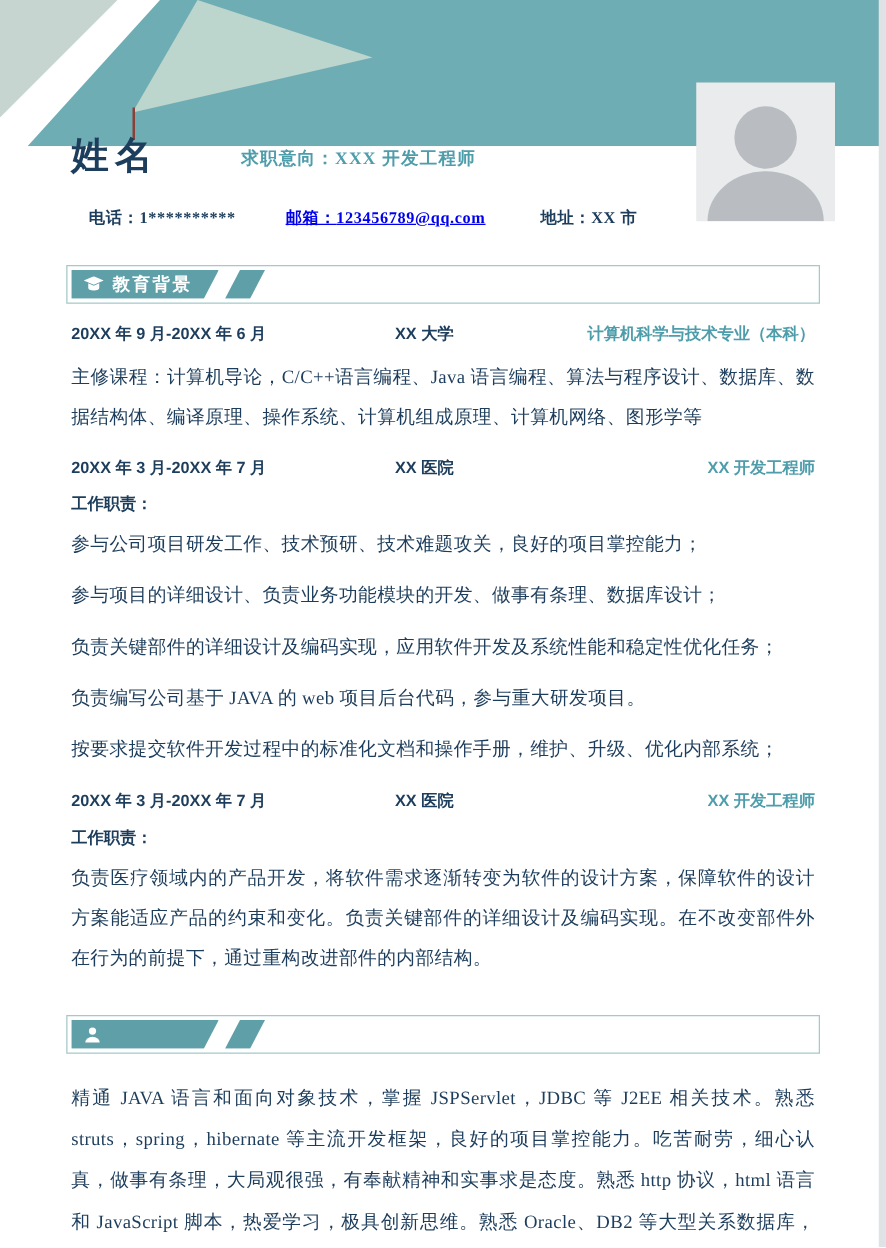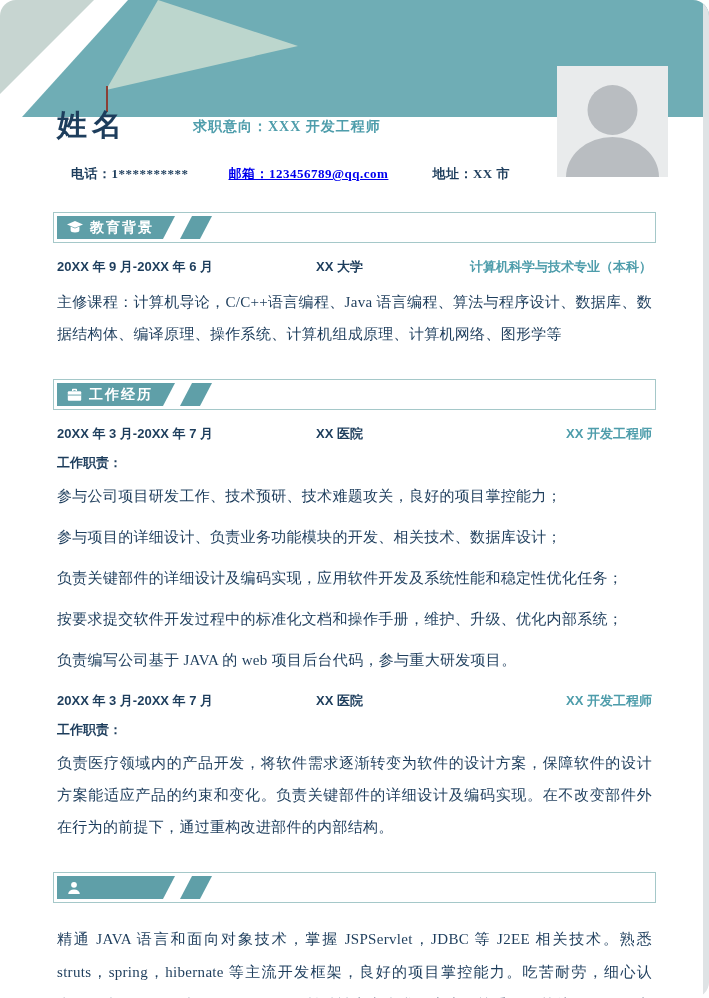--- a/index.html
+++ b/index.html
@@ -12,21 +12,21 @@
     --boxborder:#a5c8c9;
     --link:#0000ee;
     --photo-bg:#e9ebec;
     --photo-fg:#b9bdc1;
     --tassel:#8a4036;
   }
   *{margin:0;padding:0;box-sizing:border-box;}
   html,body{background:#fff;}
   .page{
     position:relative;width:709px;height:998px;overflow:hidden;background:#fff;
-    font-family:"Liberation Serif","DejaVu Serif",serif;color:var(--navy);border-radius:16px;
+    font-family:"Liberation Serif","DejaVu Serif",serif;color:var(--navy);
   }
   
   .corner-tri{position:absolute;top:0;left:0;width:94px;height:94px;background:var(--corner);
     clip-path:polygon(0 0,100% 0,0 100%);filter:drop-shadow(2px 2px 2px rgba(0,0,0,.25));}
   .top-band{position:absolute;top:0;left:0;width:709px;height:117px;background:var(--band);
     clip-path:polygon(128px 0,100% 0,100% 100%,22px 100%);filter:drop-shadow(0 2px 2px rgba(50,70,75,.4));}
   .light-tri{position:absolute;top:0;left:0;width:320px;height:100px;background:var(--lighttri);
     clip-path:polygon(158px 0,298px 46px,106px 90px);filter:drop-shadow(1px 2px 2px rgba(0,0,0,.3));}
   .tassel-line{position:absolute;left:106px;top:86px;width:2px;height:26px;background:var(--tassel);}
   .page-edge{position:absolute;top:0;right:0;width:6px;height:100%;background:#dfe3e5;z-index:9;}
@@ -109,46 +109,33 @@
       <div class="banner-accent"></div>
     </div>
 
     <div class="entry-row">
       <span class="entry-period">20XX 年 9 月-20XX 年 6 月</span>
       <span class="entry-org">XX 大学</span>
       <span class="entry-detail">计算机科学与技术专业（本科）</span>
     </div>
     <p class="para courses">主修课程：计算机导论，C/C++语言编程、Java 语言编程、算法与程序设计、数据库、数据结构体、编译原理、操作系统、计算机组成原理、计算机网络、图形学等</p>
 
-    <div class="section-box">
-      <div class="banner">
-        <span class="icon">
-          <svg width="15" height="14" viewBox="0 0 15 14">
-              <path d="M5 3 V1.6 Q5 0.8 5.8 0.8 H9.2 Q10 0.8 10 1.6 V3 H8.6 V2.2 H6.4 V3 Z" fill="#fff"></path>
-              <rect x="0.8" y="3.2" width="13.4" height="9.6" rx="1" fill="#fff"></rect>
-              <rect x="0.8" y="6.6" width="13.4" height="0.9" fill="var(--banner)"></rect>
-            </svg>
-        </span>
-        <span>工作经历</span>
-      </div>
-      <div class="banner-accent"></div>
-    </div>
 
     <div class="entry-row">
       <span class="entry-period">20XX 年 3 月-20XX 年 7 月</span>
       <span class="entry-org">XX 医院</span>
       <span class="entry-detail">XX 开发工程师</span>
     </div>
     <div class="duty-label">工作职责：</div>
     <div class="bullets">
       <p class="para">参与公司项目研发工作、技术预研、技术难题攻关，良好的项目掌控能力；</p>
-      <p class="para">参与项目的详细设计、负责业务功能模块的开发、相关技术、数据库设计；</p>
+      <p class="para">参与项目的详细设计、负责业务功能模块的开发、做事有条理、数据库设计；</p>
       <p class="para">负责关键部件的详细设计及编码实现，应用软件开发及系统性能和稳定性优化任务；</p>
+      <p class="para">负责编写公司基于 JAVA 的 web 项目后台代码，参与重大研发项目。</p>
       <p class="para">按要求提交软件开发过程中的标准化文档和操作手册，维护、升级、优化内部系统；</p>
-      <p class="para">负责编写公司基于 JAVA 的 web 项目后台代码，参与重大研发项目。</p>
     </div>
 
     <div class="entry-row second">
       <span class="entry-period">20XX 年 3 月-20XX 年 7 月</span>
       <span class="entry-org">XX 医院</span>
       <span class="entry-detail">XX 开发工程师</span>
     </div>
     <div class="duty-label">工作职责：</div>
     <div class="bullets">
       <p class="para">负责医疗领域内的产品开发，将软件需求逐渐转变为软件的设计方案，保障软件的设计方案能适应产品的约束和变化。负责关键部件的详细设计及编码实现。在不改变部件外在行为的前提下，通过重构改进部件的内部结构。</p>

